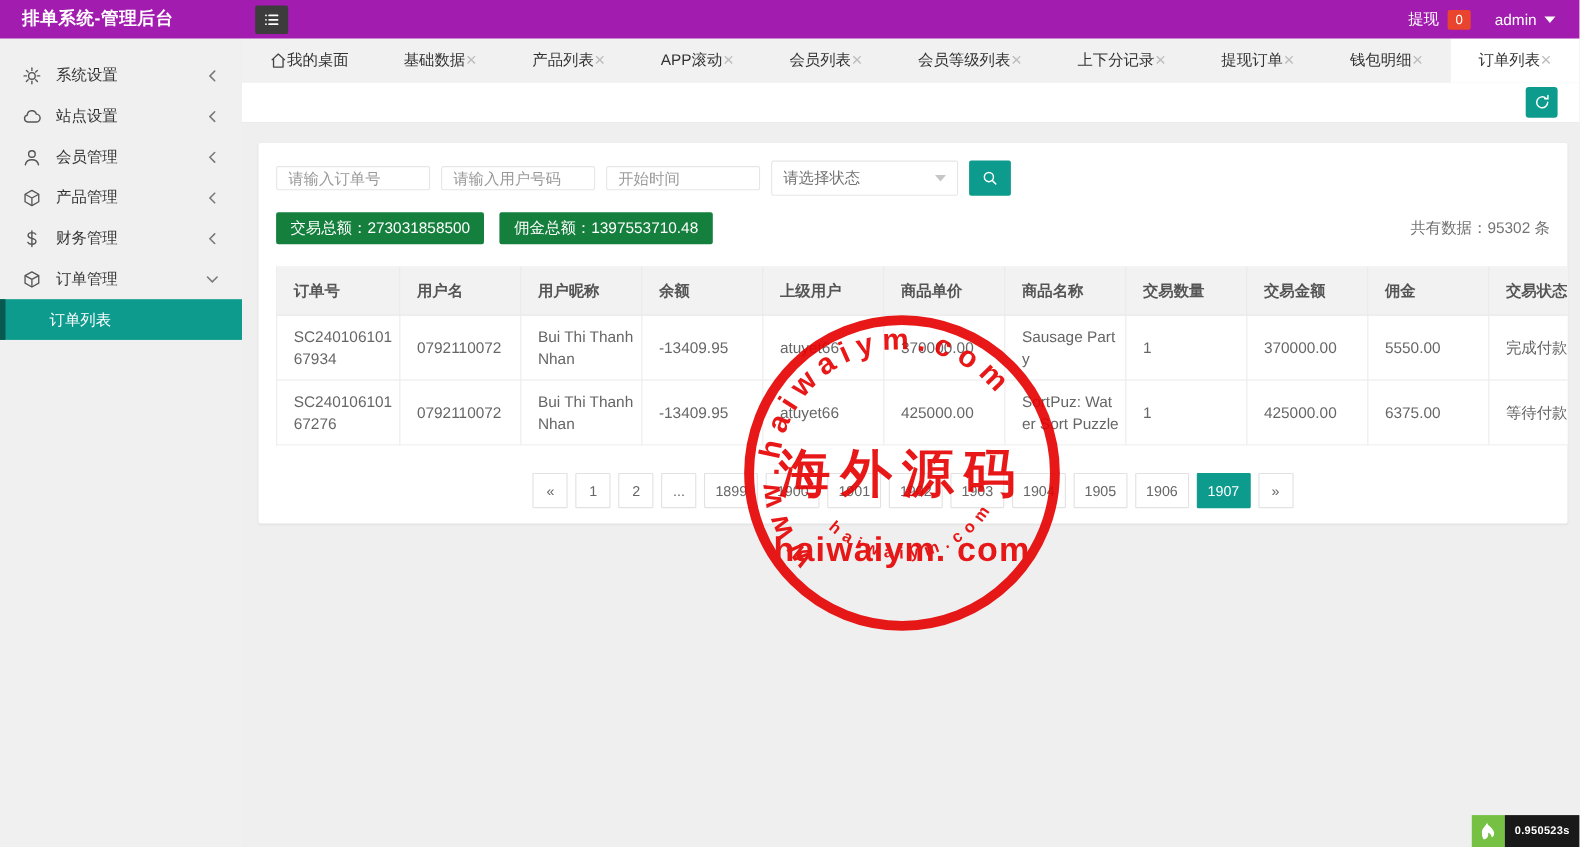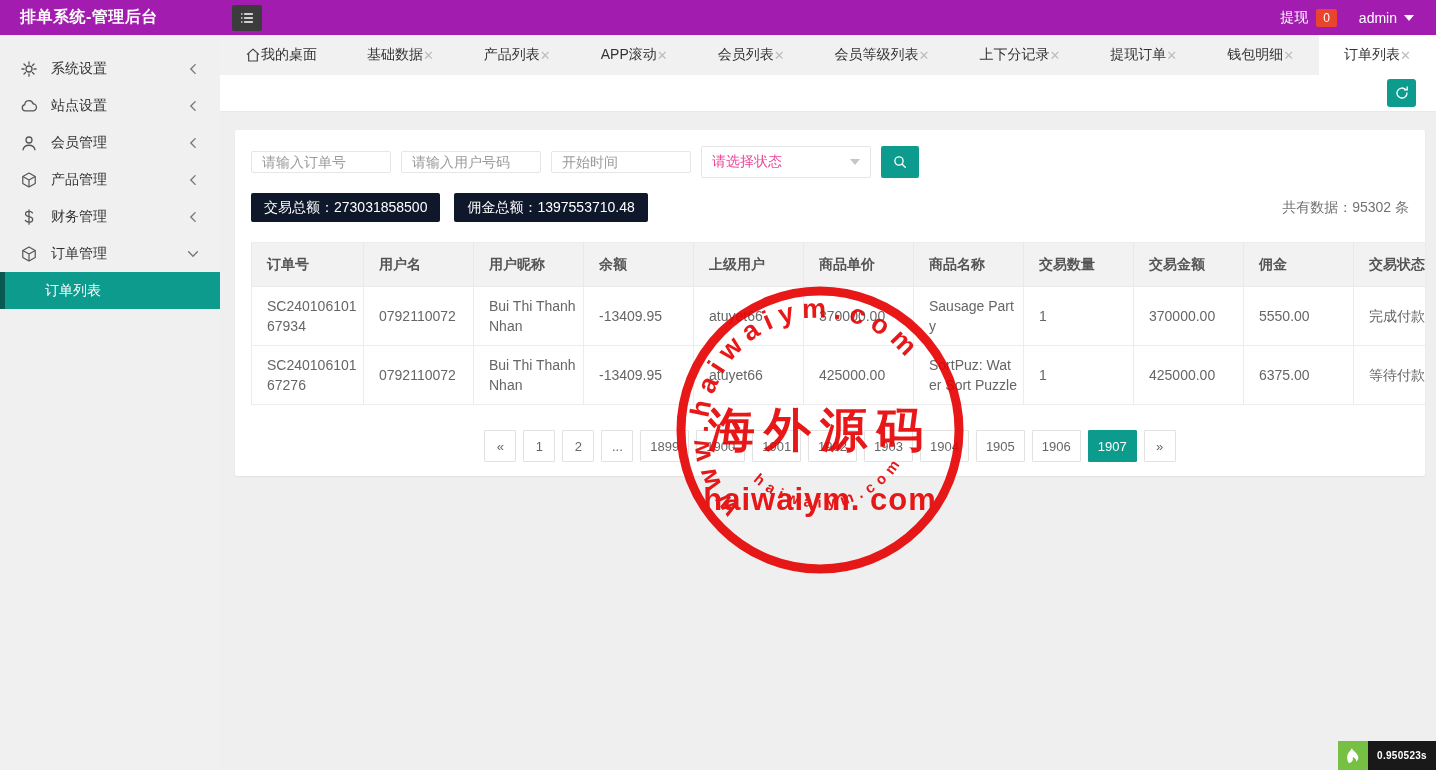--- a/index.html
+++ b/index.html
@@ -60,30 +60,30 @@
   
   .card { position:absolute; left:235px; top:130px; width:1190px;
     background:#fff; border-radius:2px; box-shadow:0 1px 2px rgba(0,0,0,.06);
     padding:16px 16px 14px 16px; z-index:5; }
   .filter-row { display:flex; align-items:center; gap:10px; }
   .f-input { width:140px; height:22px; border:1px solid #e6e6e6; border-radius:2px;
     padding:0 10px; font-size:14px; color:#333; outline:none;
     font-family:"Liberation Sans","DejaVu Sans",sans-serif; }
   .f-input::placeholder { color:#9a9a9a; }
   .f-select { width:170px; height:32px; border:1px solid #e6e6e6; border-radius:2px;
-    padding:0 10px; display:flex; align-items:center; cursor:pointer; color:#ec4899; }
+    padding:0 10px; display:flex; align-items:center; cursor:pointer; color:#737373; }
   .f-select .sel-caret { margin-left:auto; width:0; height:0;
     border-left:5px solid transparent; border-right:5px solid transparent;
     border-top:6px solid #c6c6c6; }
   .search-btn { width:38px; height:32px; background:#0c9b8d; border:none;
     border-radius:2px; display:flex; align-items:center; justify-content:center;
     cursor:pointer; }
 
   .stats-row { display:flex; align-items:center; gap:14px; margin-top:15px; }
-  .stat-btn { height:29px; background:#0f172a; color:#fff; border:none;
+  .stat-btn { height:29px; background:#15803d; color:#fff; border:none;
     border-radius:2px; padding:0 13px; font-size:14px; display:flex;
     align-items:center; cursor:pointer; white-space:nowrap; }
   .record-count { margin-left:auto; font-size:14px; color:#737373; }
 
   .table-wrap { margin-top:20px; margin-right:-16px; overflow:hidden; }
   table.orders { border-collapse:collapse; table-layout:fixed; width:1212px; }
   table.orders col { width:110px; }
   table.orders col.c0 { width:112px; }
   table.orders th { background:#f2f2f2; height:44px; font-weight:bold;
     text-align:left; padding:0 5px 0 15px; color:#555; font-size:14px;

